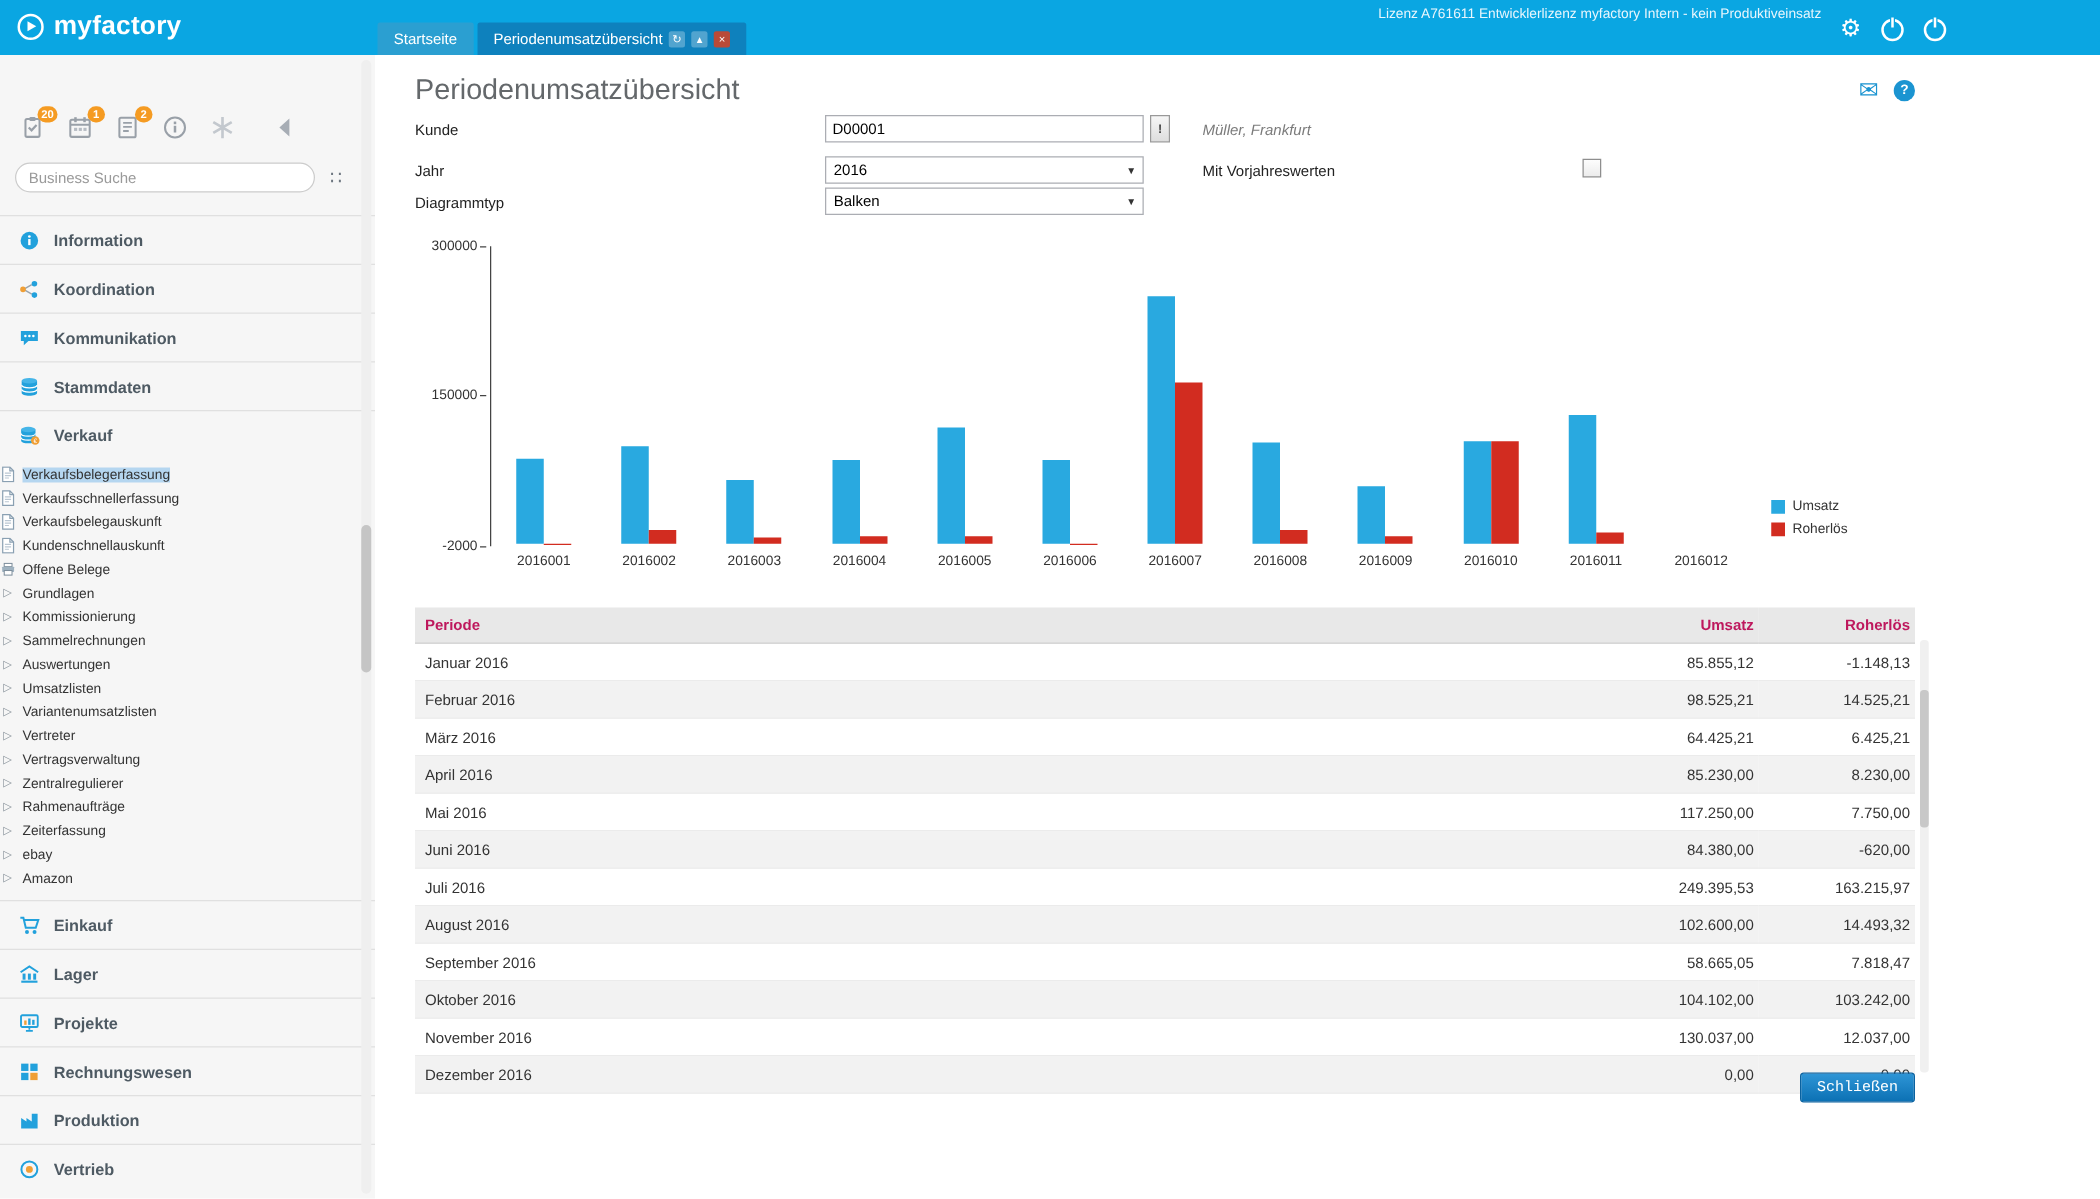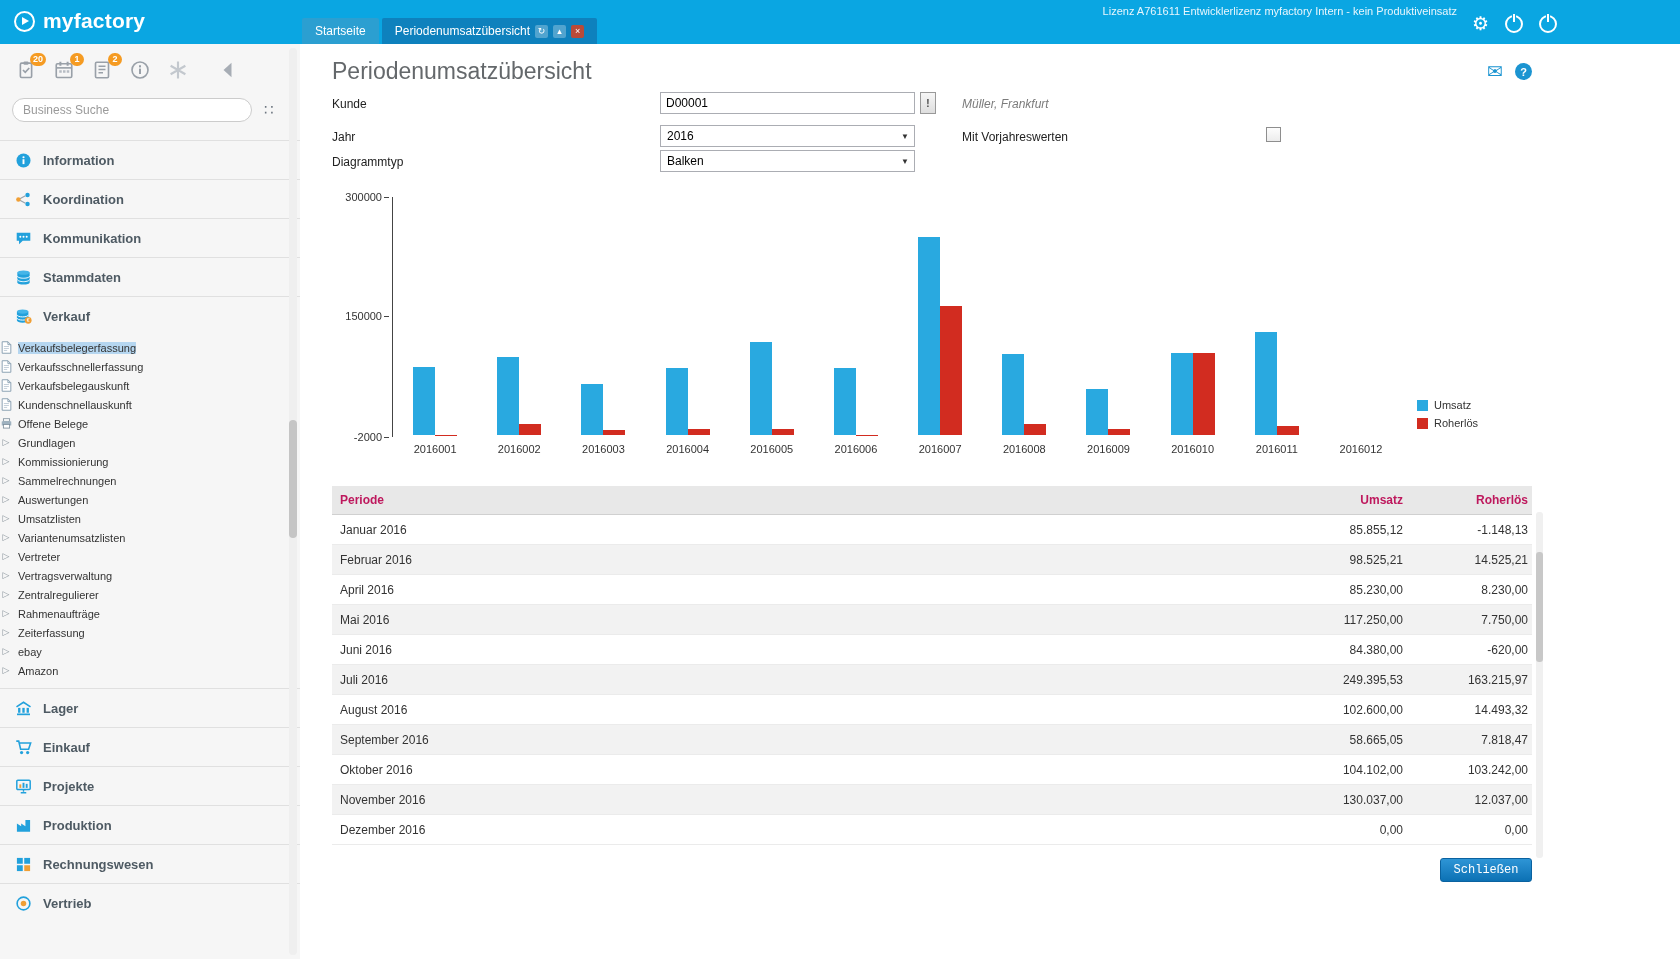--- a/index.html
+++ b/index.html
@@ -21,21 +21,21 @@
   .tab-ctl.tab-close{background:#b94a38;}
   .license{position:absolute;right:223px;top:5px;font-size:11px;color:#e8f6fd;white-space:nowrap;}
   .tb-icons{position:absolute;right:123px;top:14px;display:flex;gap:16px;align-items:center;}
   .gear{color:#fff;font-size:19px;line-height:19px;cursor:pointer;}
   .power-icon{width:14px;height:14px;border:2px solid #fff;border-radius:50%;position:relative;display:inline-block;cursor:pointer;box-sizing:content-box;}
   .power-icon::after{content:"";position:absolute;left:50%;transform:translateX(-50%);top:-4px;width:4px;height:6px;background:#0aa6e2;}
   .power-icon::before{content:"";position:absolute;left:50%;transform:translateX(-50%);top:-3px;width:2px;height:8px;background:#fff;z-index:1;}
 
   
   .sidebar{position:absolute;top:44px;left:0;width:300px;bottom:0;background:#f6f6f6;overflow:hidden;}
-  .side-toolbar{display:flex;align-items:flex-end;gap:18px;padding:16px 12px 10px 16px;}
+  .side-toolbar{display:flex;align-items:flex-end;gap:18px;padding:16px 12px 10px 16px;margin-top:32px;}
   .tool-ico{position:relative;width:20px;height:20px;cursor:pointer;}
   .tool-ico svg{width:100%;height:100%;}
   .tool-ico:last-child{margin-left:12px;}
   .badge{position:absolute;top:-7px;right:-10px;min-width:8px;height:13px;padding:0 3px;background:#f59b22;
          color:#fff;font-size:9px;line-height:13px;font-weight:bold;border-radius:7px;text-align:center;}
   .search-row{display:flex;align-items:center;gap:12px;padding:8px 12px 14px 12px;}
   .search-input{width:218px;height:22px;border:1px solid #ccc;border-radius:12px;padding:0 10px;font-size:12px;
                 color:#333;background:#fff;outline:none;font-family:inherit;}
   .search-input::placeholder{color:#9a9a9a;}
   .search-opt{color:#6d7680;font-size:15px;cursor:pointer;}
@@ -326,69 +326,69 @@
           <span class="sub-label">ebay</span>
         </div>
         <div class="sub-row">
           <span class="sub-ico expand">▷</span>
           <span class="sub-label">Amazon</span>
         </div>
       </div>
       <div class="nav-row">
         <span class="nav-ico">
           <svg viewBox="0 0 16 16">
+            <path d="M1.2 2h2.3l1.8 7.6h7.5l1.9-5.8H4.1" fill="none" stroke="#22a1dc" stroke-width="1.5"></path>
+            <circle cx="6.2" cy="12.8" r="1.5" fill="#22a1dc"></circle>
+            <circle cx="11.9" cy="12.8" r="1.5" fill="#22a1dc"></circle>
+          </svg>
+        </span>
+        <span class="nav-label">Einkauf</span>
+      </div>
+      <div class="nav-row">
+        <span class="nav-ico">
+          <svg viewBox="0 0 16 16">
             <path d="M1.4 6.4L8 2.1l6.6 4.3" fill="none" stroke="#22a1dc" stroke-width="1.5"></path>
             <rect x="2.9" y="7.4" width="2.2" height="4.6" fill="#22a1dc"></rect>
             <rect x="6.9" y="7.4" width="2.2" height="4.6" fill="#22a1dc"></rect>
             <rect x="10.9" y="7.4" width="2.2" height="4.6" fill="#22a1dc"></rect>
             <rect x="1.9" y="12.7" width="12.2" height="1.6" fill="#22a1dc"></rect>
           </svg>
         </span>
         <span class="nav-label">Lager</span>
       </div>
       <div class="nav-row">
         <span class="nav-ico">
           <svg viewBox="0 0 16 16">
-            <path d="M1.2 2h2.3l1.8 7.6h7.5l1.9-5.8H4.1" fill="none" stroke="#22a1dc" stroke-width="1.5"></path>
-            <circle cx="6.2" cy="12.8" r="1.5" fill="#22a1dc"></circle>
-            <circle cx="11.9" cy="12.8" r="1.5" fill="#22a1dc"></circle>
-          </svg>
-        </span>
-        <span class="nav-label">Einkauf</span>
-      </div>
-      <div class="nav-row">
-        <span class="nav-ico">
-          <svg viewBox="0 0 16 16">
             <rect x="1.7" y="2.1" width="12.6" height="8.8" rx="1" fill="none" stroke="#22a1dc" stroke-width="1.4"></rect>
             <rect x="4.1" y="6" width="1.8" height="3.3" fill="#f09f35"></rect>
             <rect x="7.1" y="4.5" width="1.8" height="4.8" fill="#22a1dc"></rect>
             <rect x="10.1" y="5.5" width="1.8" height="3.8" fill="#22a1dc"></rect>
             <path d="M8 10.9v2.1M5.4 13.9h5.2" stroke="#22a1dc" stroke-width="1.3" fill="none"></path>
           </svg>
         </span>
         <span class="nav-label">Projekte</span>
       </div>
       <div class="nav-row">
         <span class="nav-ico">
           <svg viewBox="0 0 16 16">
-            <path d="M1.8 13.9V6.1l4 2.6V6.1l4 2.6V2.9h4.4v11z" fill="#22a1dc"></path>
-          </svg>
-        </span>
-        <span class="nav-label">Produktion</span>
-      </div>
-      <div class="nav-row">
-        <span class="nav-ico">
-          <svg viewBox="0 0 16 16">
             <rect x="1.8" y="1.8" width="5.5" height="5.5" fill="#22a1dc"></rect>
             <rect x="8.7" y="1.8" width="5.5" height="5.5" fill="#22a1dc"></rect>
             <rect x="1.8" y="8.7" width="5.5" height="5.5" fill="#22a1dc"></rect>
             <rect x="8.7" y="8.7" width="5.5" height="5.5" fill="#f09f35"></rect>
           </svg>
         </span>
         <span class="nav-label">Rechnungswesen</span>
+      </div>
+      <div class="nav-row">
+        <span class="nav-ico">
+          <svg viewBox="0 0 16 16">
+            <path d="M1.8 13.9V6.1l4 2.6V6.1l4 2.6V2.9h4.4v11z" fill="#22a1dc"></path>
+          </svg>
+        </span>
+        <span class="nav-label">Produktion</span>
       </div>
       <div class="nav-row">
         <span class="nav-ico">
           <svg viewBox="0 0 16 16">
             <circle cx="8" cy="8" r="6" fill="none" stroke="#22a1dc" stroke-width="1.5"></circle>
             <circle cx="8" cy="8" r="2.6" fill="#f09f35"></circle>
           </svg>
         </span>
         <span class="nav-label">Vertrieb</span>
       </div>
@@ -518,20 +518,25 @@
             <td class="per">Januar 2016</td>
             <td class="num">85.855,12</td>
             <td class="num">-1.148,13</td>
           </tr>
           <tr>
             <td class="per">Februar 2016</td>
             <td class="num">98.525,21</td>
             <td class="num">14.525,21</td>
           </tr>
           <tr>
+            <td class="per">März 2016</td>
+            <td class="num">64.425,21</td>
+            <td class="num">6.425,21</td>
+          </tr>
+          <tr>
             <td class="per">April 2016</td>
             <td class="num">85.230,00</td>
             <td class="num">8.230,00</td>
           </tr>
           <tr>
             <td class="per">Mai 2016</td>
             <td class="num">117.250,00</td>
             <td class="num">7.750,00</td>
           </tr>
           <tr>

